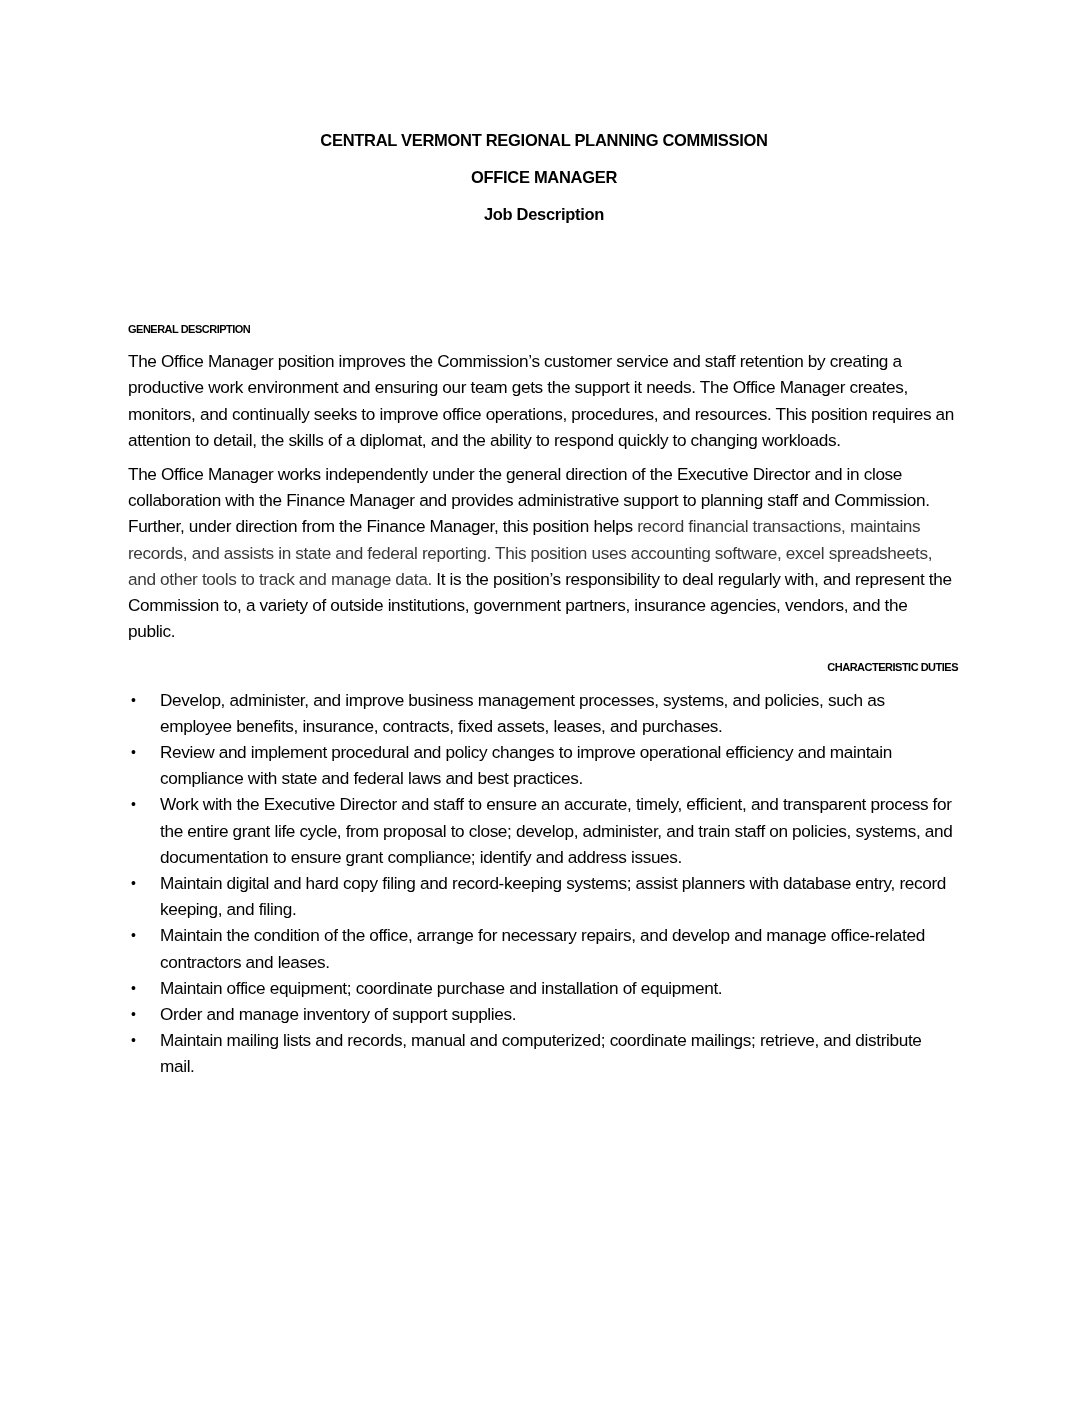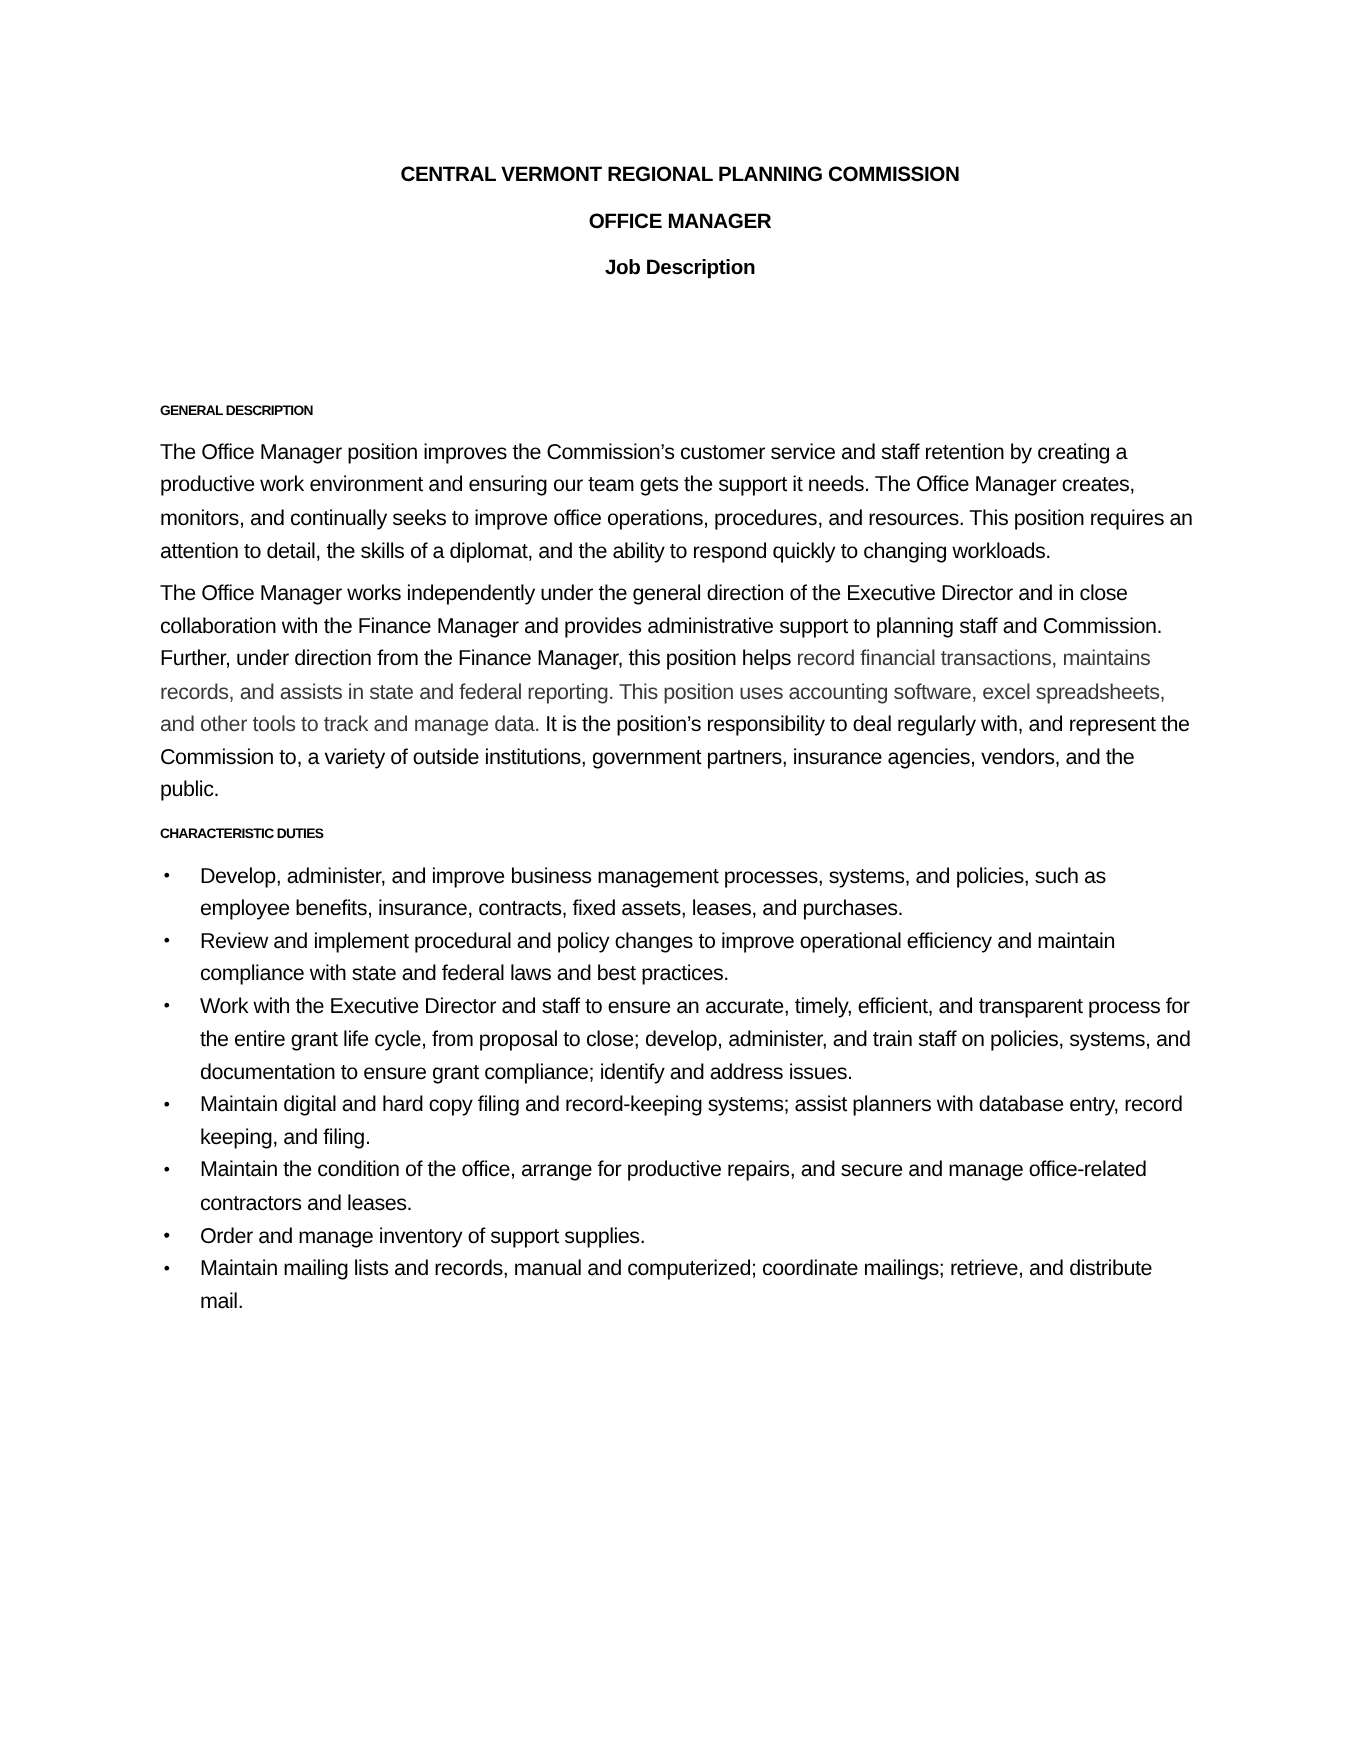--- a/index.html
+++ b/index.html
@@ -9,40 +9,40 @@
   .t1 { top: 131px; }
   .t2 { top: 168px; }
   .t3 { top: 205px; }
   .content { position: absolute; left: 128px; top: 316px; width: 830px; font-size: 17.2px; line-height: 26.2px; letter-spacing: -0.35px; }
   .heading { font-weight: bold; font-size: 11px; letter-spacing: -0.5px; margin: 0 0 6px 0; }
   .para { margin: 0 0 8px 0; }
   .gray { color: #3a3a3a; font-weight: normal; }
   ul.duties { list-style: none; margin: 0; padding: 0; }
   ul.duties li { position: relative; padding-left: 32px; margin: 0; }
   .bullet { position: absolute; left: 3px; top: 0; font-size: 14px; }
-  .sec2 { margin-top: 10px; }
+  .sec2 { margin-top: 10px; text-align: right; }
 </style>
 </head>
 <body>
 
 <div class="page">
   <div class="title-block t1">CENTRAL VERMONT REGIONAL PLANNING COMMISSION</div>
   <div class="title-block t2">OFFICE MANAGER</div>
   <div class="title-block t3">Job Description</div>
 
   <div class="content">
     <div class="heading">GENERAL DESCRIPTION</div>
     <p class="para">The Office Manager position improves the Commission’s customer service and staff retention by creating a productive work environment and ensuring our team gets the support it needs. The Office Manager creates, monitors, and continually seeks to improve office operations, procedures, and resources. This position requires an attention to detail, the skills of a diplomat, and the ability to respond quickly to changing workloads.</p>
     <p class="para"><span>The Office Manager works independently under the general direction of the Executive Director and in close collaboration with the Finance Manager and provides administrative support to planning staff and Commission. Further, under direction from the Finance Manager, this position helps </span><span class="gray">record financial transactions, maintains records, and assists in state and federal reporting. This position uses accounting software, excel spreadsheets, and other tools to track and manage data.</span><span> It is the position’s responsibility to deal regularly with, and represent the Commission to, a variety of outside institutions, government partners, insurance agencies, vendors, and the public.</span></p>
 
     <div class="heading sec2">CHARACTERISTIC DUTIES</div>
     <ul class="duties">
       <li><span class="bullet">•</span><span>Develop, administer, and improve business management processes, systems, and policies, such as employee benefits, insurance, contracts, fixed assets, leases, and purchases.</span></li>
       <li><span class="bullet">•</span><span>Review and implement procedural and policy changes to improve operational efficiency and maintain compliance with state and federal laws and best practices.</span></li>
       <li><span class="bullet">•</span><span>Work with the Executive Director and staff to ensure an accurate, timely, efficient, and transparent process for the entire grant life cycle, from proposal to close; develop, administer, and train staff on policies, systems, and documentation to ensure grant compliance; identify and address issues.</span></li>
       <li><span class="bullet">•</span><span>Maintain digital and hard copy filing and record-keeping systems; assist planners with database entry, record keeping, and filing.</span></li>
-      <li><span class="bullet">•</span><span>Maintain the condition of the office, arrange for productive repairs, and secure and manage office-related contractors and leases.</span></li>
-      <li><span class="bullet">•</span></li>
+      <li><span class="bullet">•</span><span>Maintain the condition of the office, arrange for necessary repairs, and develop and manage office-related contractors and leases.</span></li>
+      <li><span class="bullet">•</span><span>Maintain office equipment; coordinate purchase and installation of equipment.</span></li>
       <li><span class="bullet">•</span><span>Order and manage inventory of support supplies.</span></li>
       <li><span class="bullet">•</span><span>Maintain mailing lists and records, manual and computerized; coordinate mailings; retrieve, and distribute mail.</span></li>
     </ul>
   </div>
 </div>
 
 </body></html>

